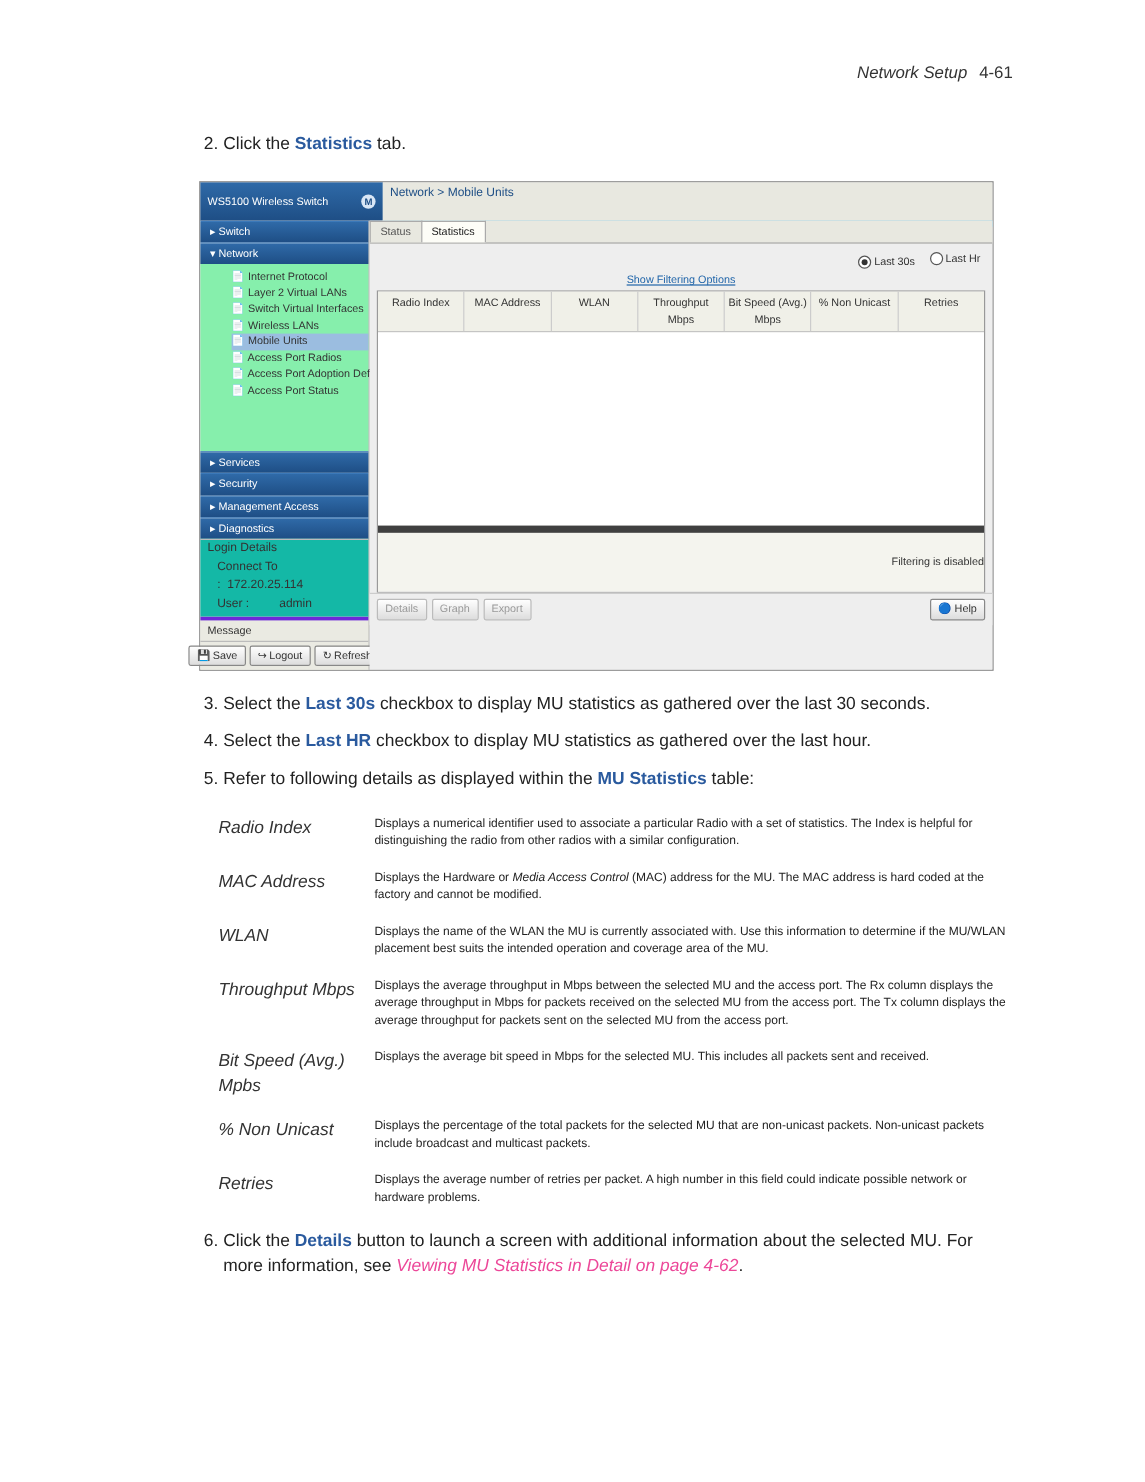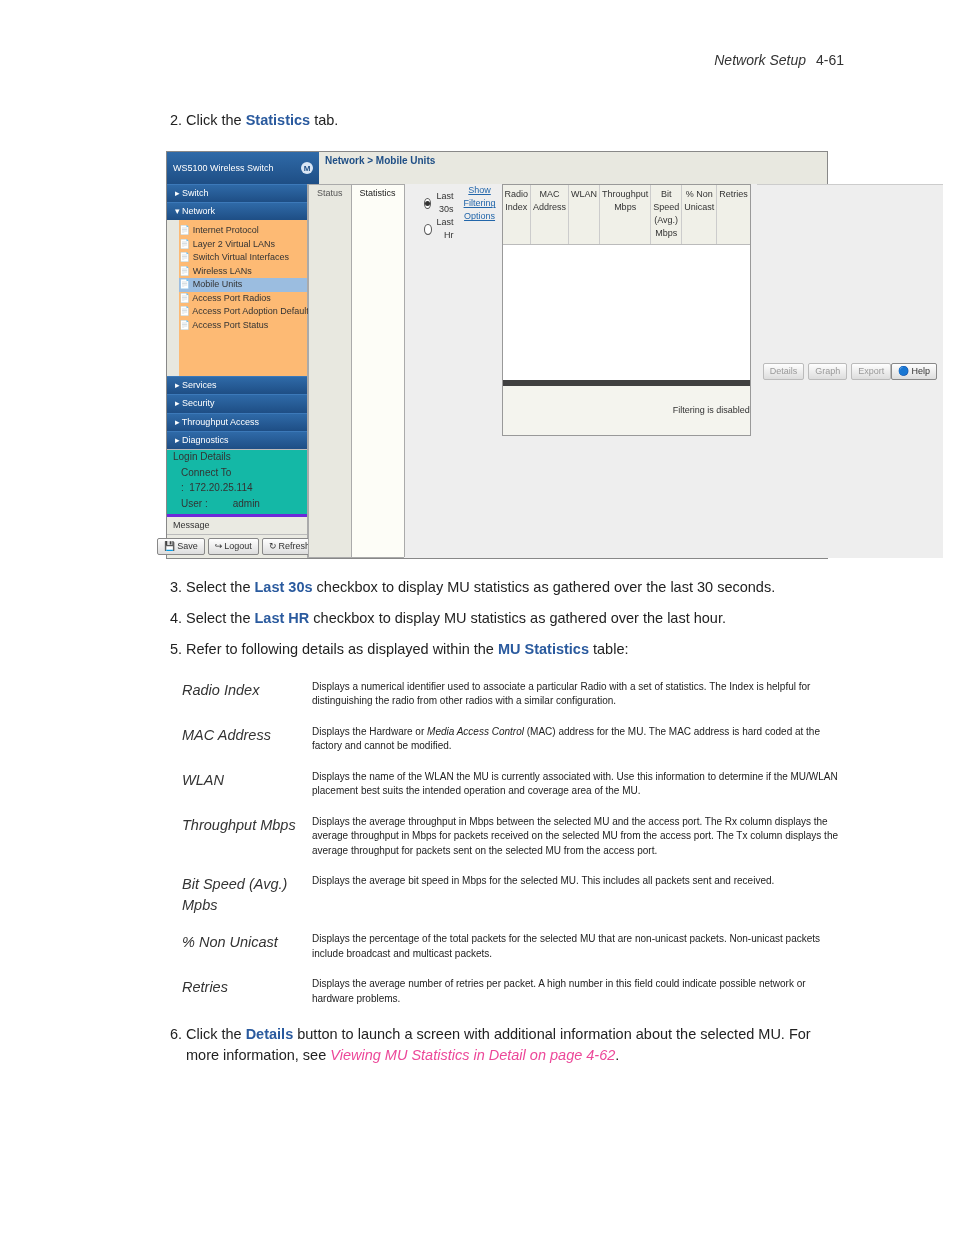--- a/index.html
+++ b/index.html
@@ -68,45 +68,44 @@
     background:#d9e6f5;color:#1e4e85;font-weight:bold;
     display:flex;align-items:center;justify-content:center;
     font-size:8px;
   }
   .bc {
     flex:1;
     background:#e8e8e0;
     border-bottom:5px solid #0ea5e9;
     font-size:10px;
     color:#1e4e85;
-    font-weight:bold;
+    font-weight:normal;
     padding:16px 6px;
     display:flex;align-items:flex-end;
     position:relative;
   }
   .shot-body { display:flex; }
   .nav {
     width: 140px;
     background:#e7e7df;
     border-right:1px solid #aaa;
     display:flex;flex-direction:column;
   }
   .nav-h {
     background: linear-gradient(#2f6aa8,#1e4e85);
     color:#fff;font-size:9px;padding:2px 8px;
     border-top:1px solid #3c79b9;
   }
   .nav-tree {
-    background:#fdba74;
+    background:#86efac;
     font-size:9px;color:#333;
-    padding:4px 0 4px 0;
+    padding:4px 0 4px 26px;
     line-height:1.5;
     flex:0 0 auto;
     height:148px;
-    margin-left:12px;
   }
   .nav-tree div { white-space: nowrap; }
   .nav-tree .sel { background:#9bbde0; }
   .login {
     font-size:10px;color:#333;padding:0 6px;
     border-top:1px solid #bbb;background:#14b8a6;
   }
   .login .row { margin:2px 0 2px 8px; }
   .msg { font-size:9px;color:#333;padding:2px 6px;border-top:3px solid #6d28d9;background:#eaeae2;flex:1;}
   .nav-btns {
@@ -114,21 +113,21 @@
     display:flex;gap:3px;padding:3px;justify-content:center;
   }
   .btn {
     font-size:9px;background:linear-gradient(#fefefe,#ddd);
     border:1px solid #888;border-radius:2px;padding:1px 6px;
     color:#333;display:inline-flex;align-items:center;gap:2px;
   }
   .btn.dis { color:#999;border-color:#bbb; }
   .main {
     flex:1;background:#eee;position:relative;
-    display:flex;
+    display:flex;flex-direction:column;
   }
   .tabs {
     display:flex;font-size:9px;
     background:#e8e8e0;border-bottom:1px solid #aaa;
   }
   .tab {
     padding:2px 8px;border:1px solid #aaa;border-bottom:none;
     background:#fdfdf7;margin-right:-1px;
   }
   .tab.inact { background:#e8e8e0;color:#555; }
@@ -195,21 +194,21 @@
           <div>📄 <span>Layer 2 Virtual LANs</span></div>
           <div>📄 <span>Switch Virtual Interfaces</span></div>
           <div>📄 <span>Wireless LANs</span></div>
           <div class="sel">📄 <span>Mobile Units</span></div>
           <div>📄 <span>Access Port Radios</span></div>
           <div>📄 <span>Access Port Adoption Defaults</span></div>
           <div>📄 <span>Access Port Status</span></div>
         </div>
         <div class="nav-h">▸ <span>Services</span></div>
         <div class="nav-h">▸ <span>Security</span></div>
-        <div class="nav-h">▸ <span>Throughput Access</span></div>
+        <div class="nav-h">▸ <span>Management Access</span></div>
         <div class="nav-h">▸ <span>Diagnostics</span></div>
         <div class="login">
           <div>Login Details</div>
           <div class="row"><span>Connect To :</span>&nbsp;&nbsp;<span>172.20.25.114</span></div>
           <div class="row"><span>User :</span>&nbsp;&nbsp;&nbsp;&nbsp;&nbsp;&nbsp;&nbsp;&nbsp;&nbsp;<span>admin</span></div>
         </div>
         <div class="msg">Message</div>
         <div class="nav-btns">
           <span class="btn">💾 <span>Save</span></span>
           <span class="btn">↪ <span>Logout</span></span>

